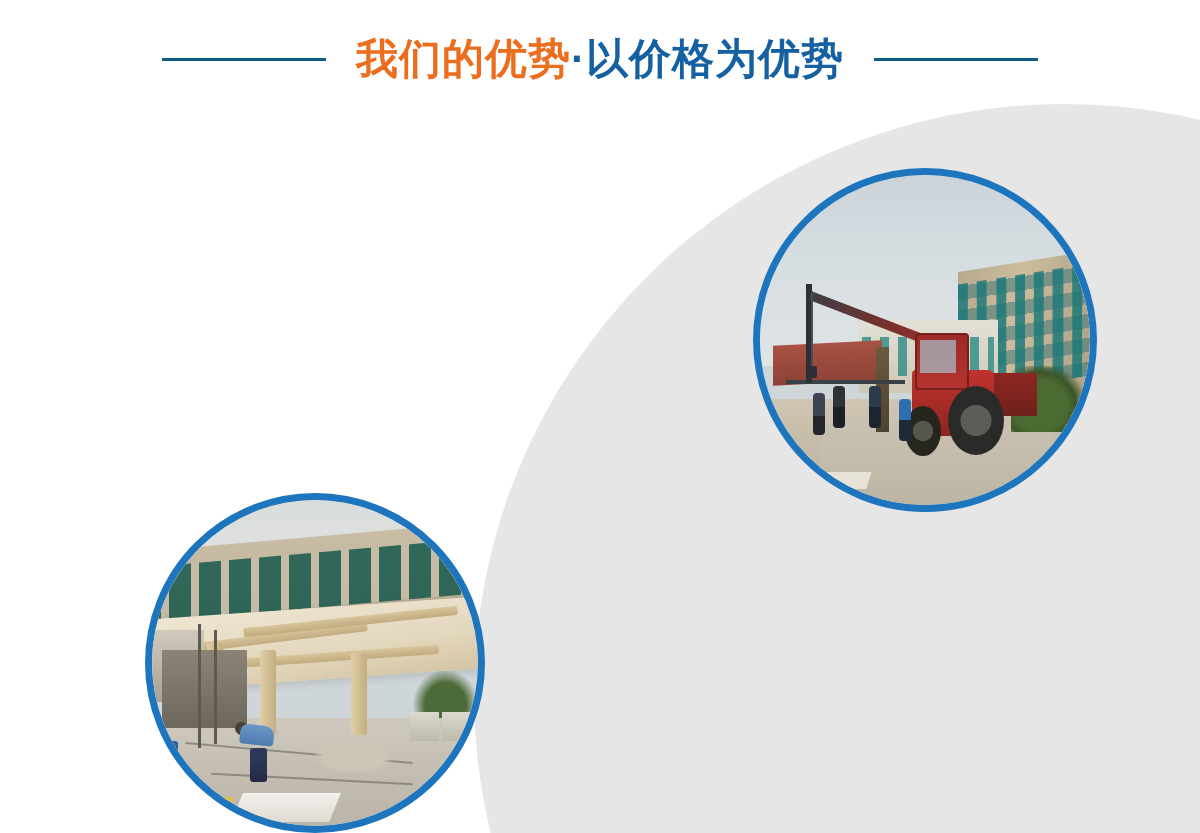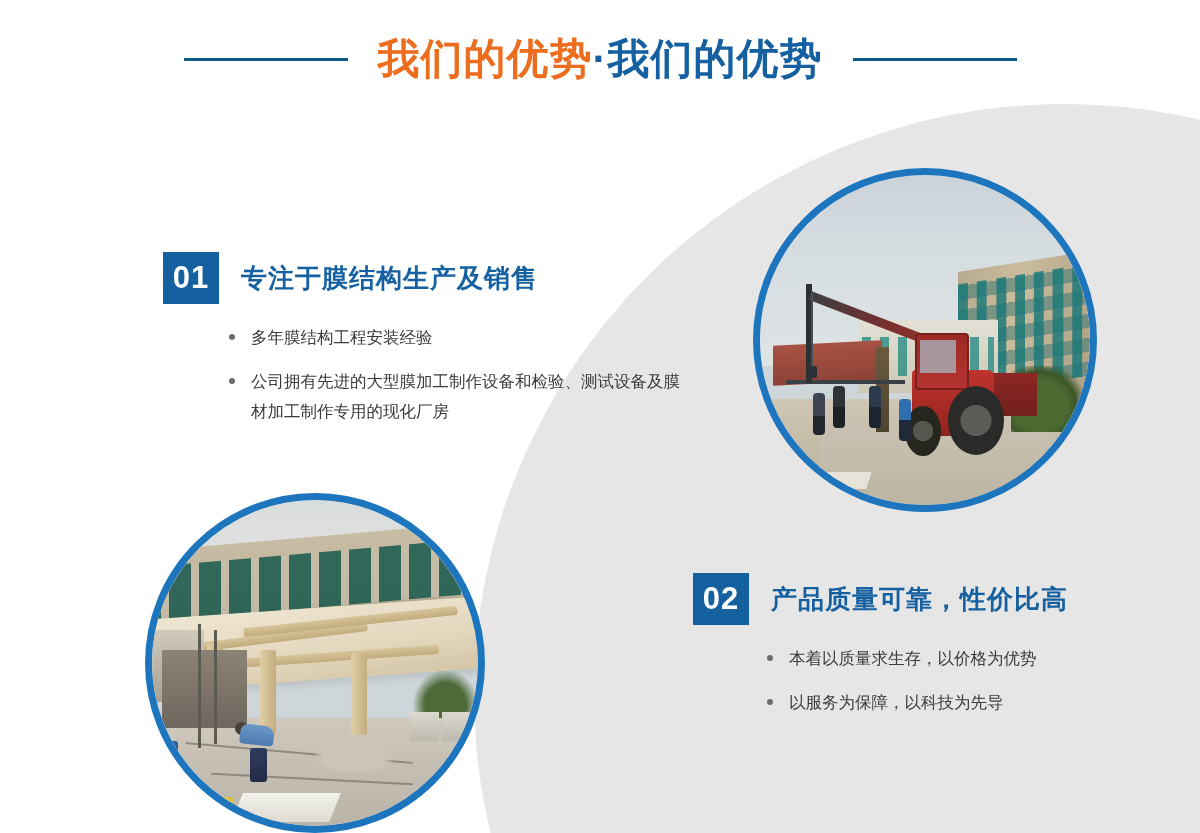--- a/index.html
+++ b/index.html
@@ -380,21 +380,21 @@
 
 <div class="page">
 
   <div class="bg-shape-wrap">
     <div class="bg-ellipse"></div>
   </div>
 
   <div class="banner">
     <div class="banner-rule left"></div>
     <div class="banner-title">
-      <span class="seg-orange">我们的优势</span><span class="seg-blue">·我们的优势</span>
+      <span class="seg-orange">我们的优势</span><span class="seg-blue">·以价格为优势</span>
     </div>
     <div class="banner-rule right"></div>
   </div>
 
   <div class="photo-circle" id="photo-top-right">
     <div class="inner">
       <div class="ph1-sky"></div>
       <div class="ph1-building-right"></div>
       <div class="ph1-win-grid"></div>
       <div class="ph1-building-mid"></div>
@@ -448,35 +448,15 @@
       <div class="ph2-bag g2"></div>
       <div class="ph2-rubble"></div>
       <div class="ph2-worker-head"></div>
       <div class="ph2-worker-torso"></div>
       <div class="ph2-worker-legs"></div>
       <div class="ph2-yellow"></div>
       <div class="ph2-sheet"></div>
     </div>
   </div>
 
-  <div class="feature" id="feature-01">
-    <div class="feature-head">
-      <div class="num-badge">01</div>
-      <div class="feature-title">专注于膜结构生产及销售</div>
-    </div>
-    <ul class="bullets">
-      <li>多年膜结构工程安装经验</li>
-      <li>公司拥有先进的大型膜加工制作设备和检验、测试设备及膜材加工制作专用的现化厂房</li>
-    </ul>
-  </div>
-
-  <div class="feature" id="feature-02">
-    <div class="feature-head">
-      <div class="num-badge">02</div>
-      <div class="feature-title">产品质量可靠，性价比高</div>
-    </div>
-    <ul class="bullets">
-      <li>本着以质量求生存，以价格为优势</li>
-      <li>以服务为保障，以科技为先导</li>
-    </ul>
-  </div>
+
 
 </div>
 
 </body></html>

